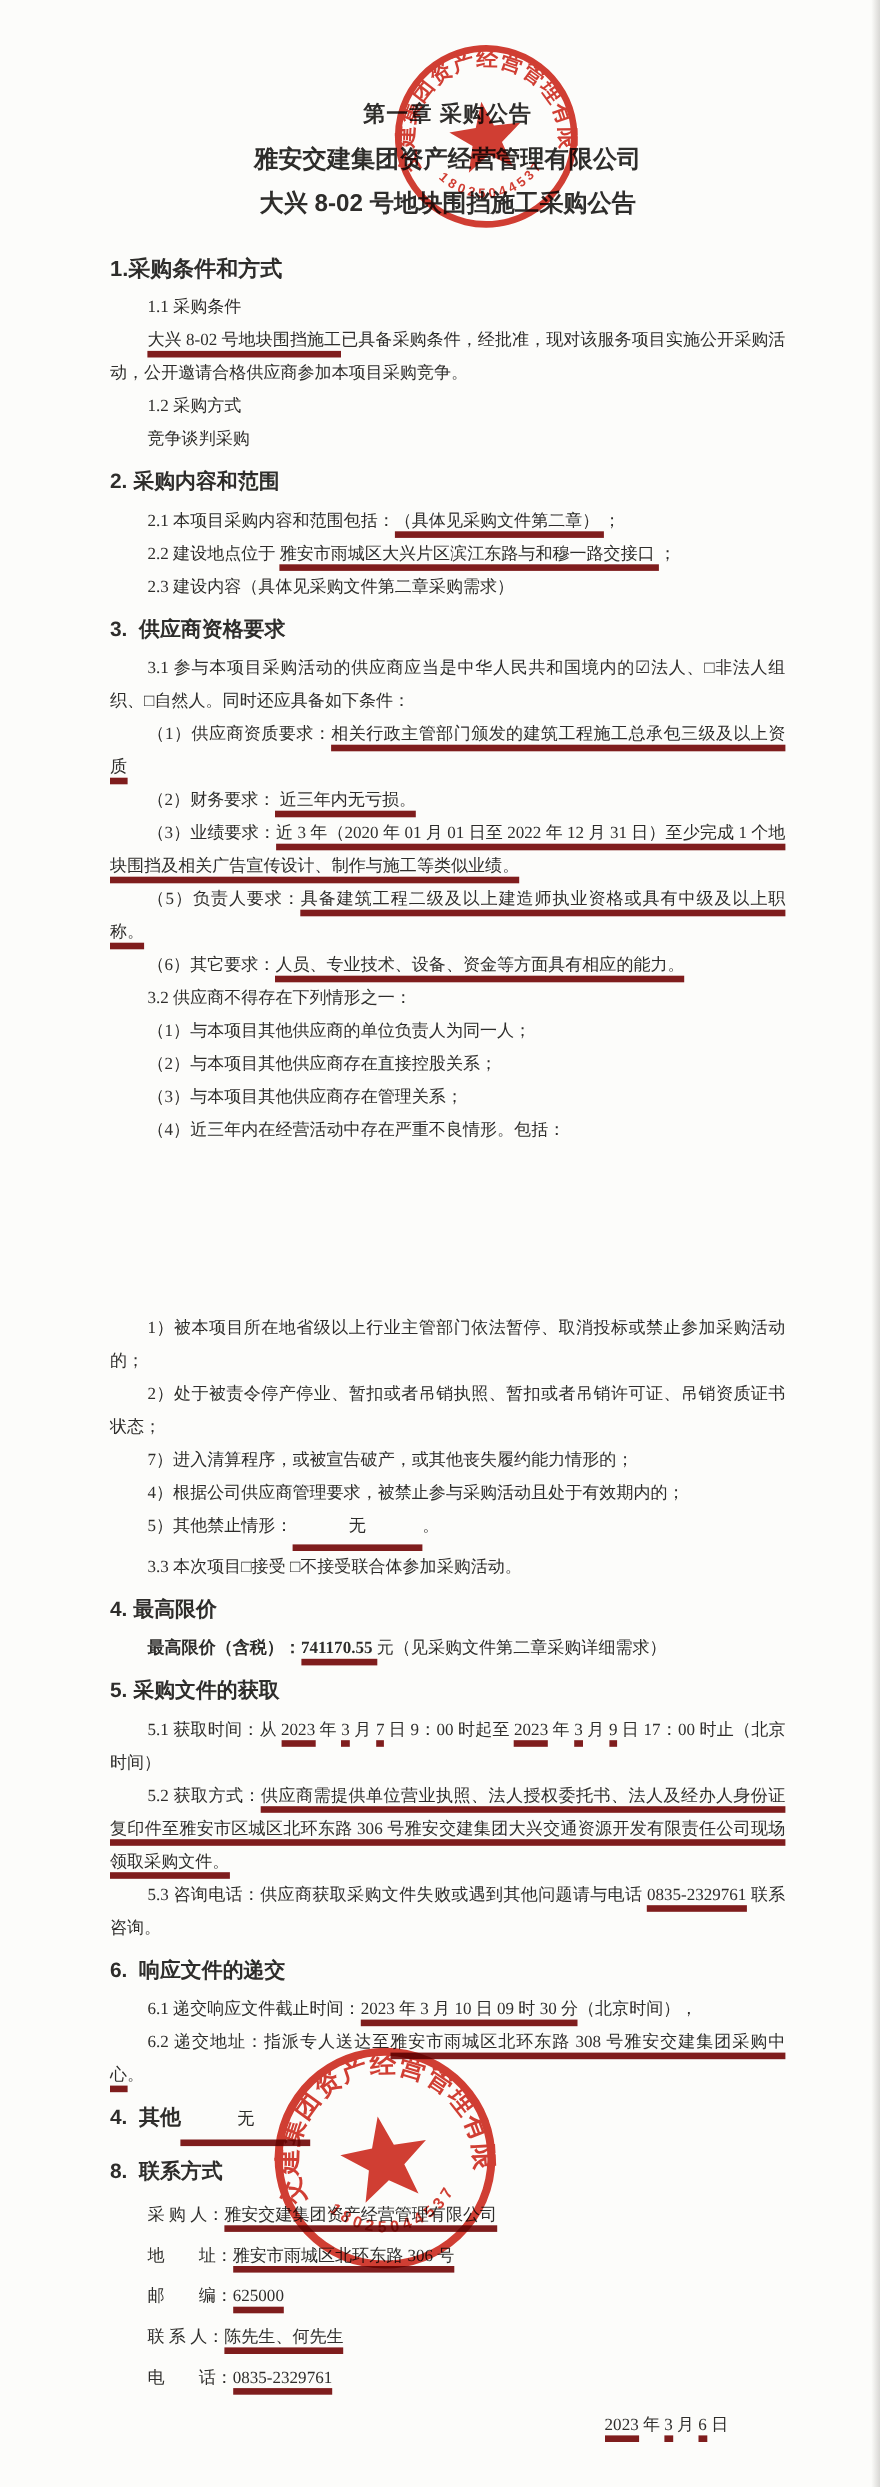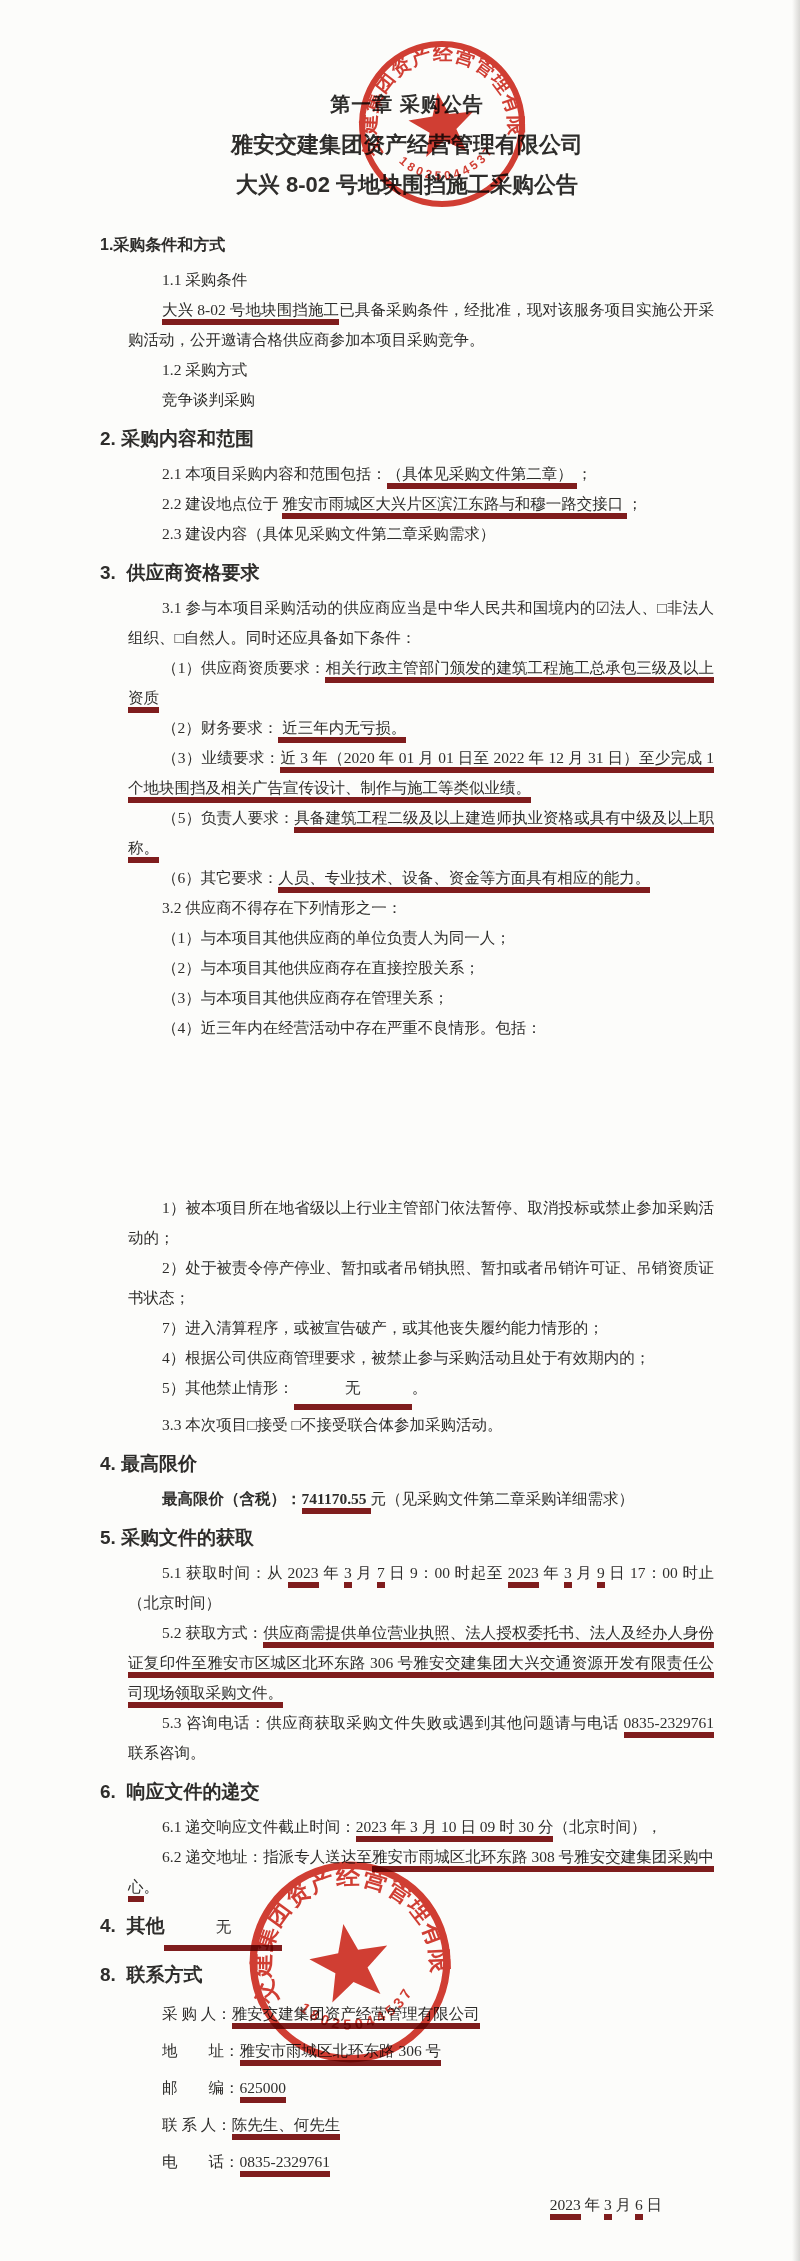--- a/index.html
+++ b/index.html
@@ -10,27 +10,27 @@
   }
   .page{padding:90px 86px 0 100px;box-sizing:border-box;}
   
   .titles{text-align:center;font-family:"Liberation Sans","DejaVu Sans",sans-serif;font-weight:700;}
   .chapter{font-size:20px;line-height:28px;margin-bottom:12px;letter-spacing:1px;}
   .company{font-size:22px;line-height:30px;margin-bottom:10px;}
   .doctitle{font-size:22px;line-height:30px;}
   
   #doc-body{margin-top:28px;font-size:15.5px;line-height:30px;text-align:justify;}
   .blk{margin:0;}
-  .p.ind{text-indent:2.2em;margin-left:28px;}
+  .p.ind{text-indent:2.2em;}
   .h{
     font-family:"Liberation Sans","DejaVu Sans",sans-serif;font-weight:700;
     font-size:19px;line-height:34px;margin:7px 0 3px;text-align:left;
     white-space:pre-wrap;text-indent:0;
   }
-  .h1{font-size:16px;}
+  .h1{font-size:20px;}
   .u{border-bottom:6px solid #7f1d1d;padding-bottom:1px;}
   .b{font-weight:700;}
   .blank{display:inline-block;min-width:118px;text-align:center;text-indent:0;}
   .normal{font-family:"Liberation Serif","DejaVu Serif",serif;font-weight:400;font-size:15.5px;}
   .gap{height:150px;}
   .contact{line-height:37px;}
   .date{text-align:right;padding-right:52px;margin-top:10px;text-indent:0;}
   
   .stamp{position:absolute;mix-blend-mode:multiply;opacity:.9;pointer-events:none;}
   #stamp-top{left:356px;top:38px;width:172px;height:172px;transform:rotate(-8deg);}

